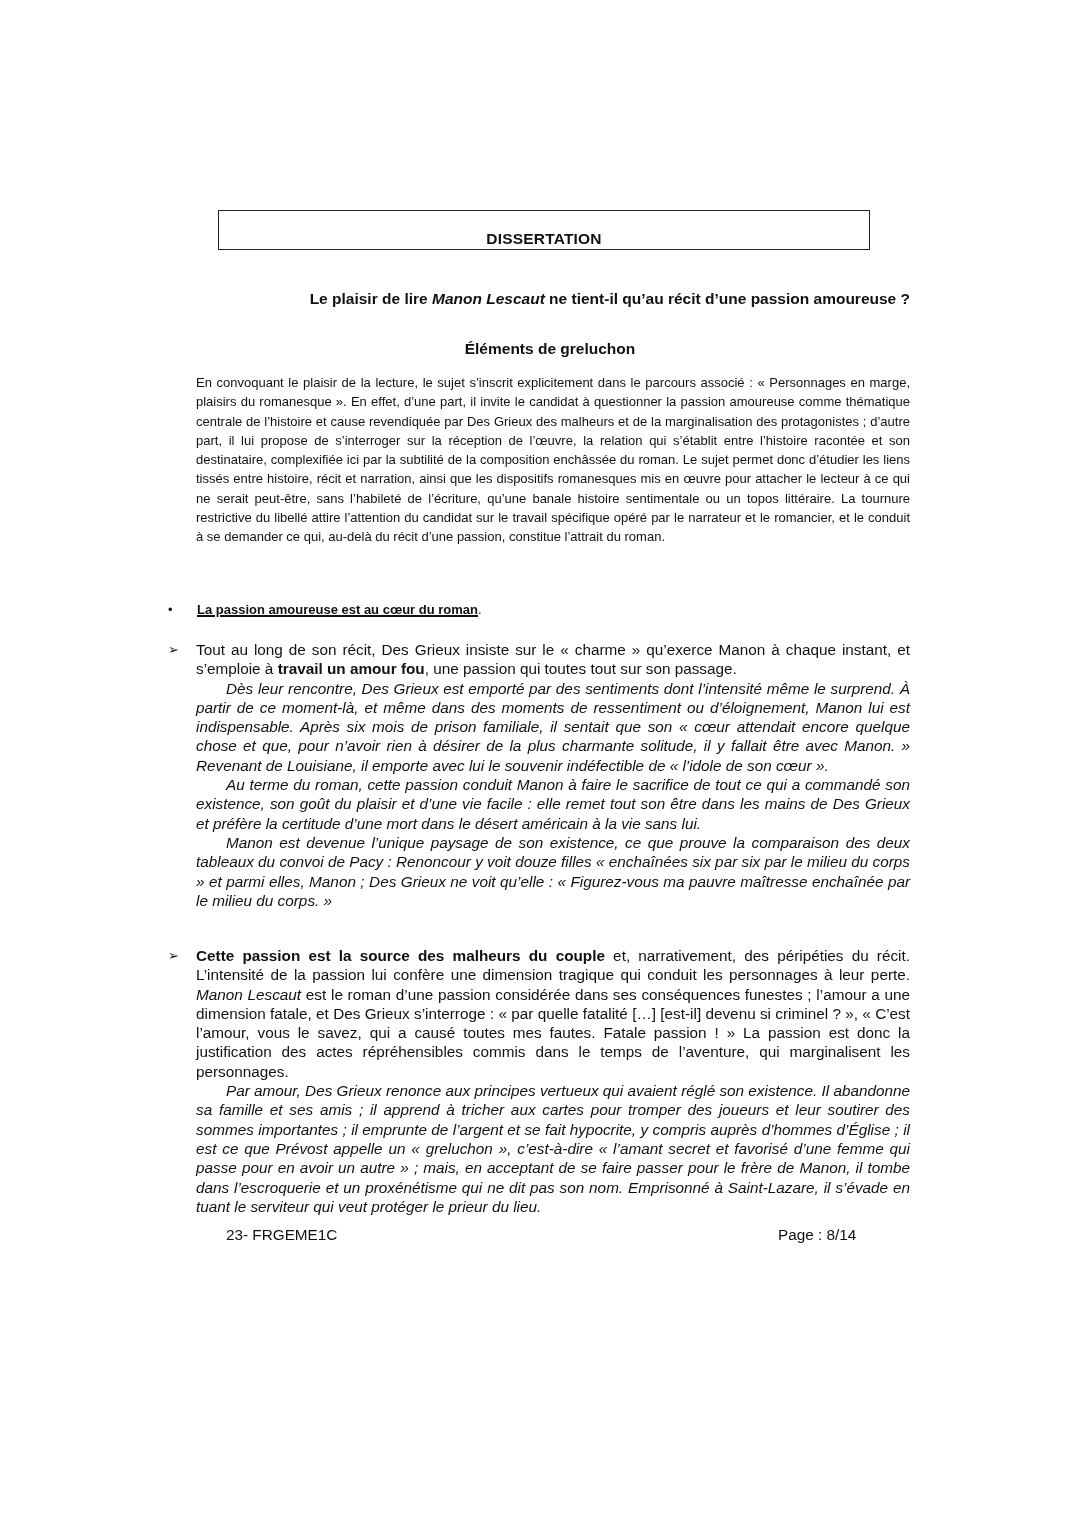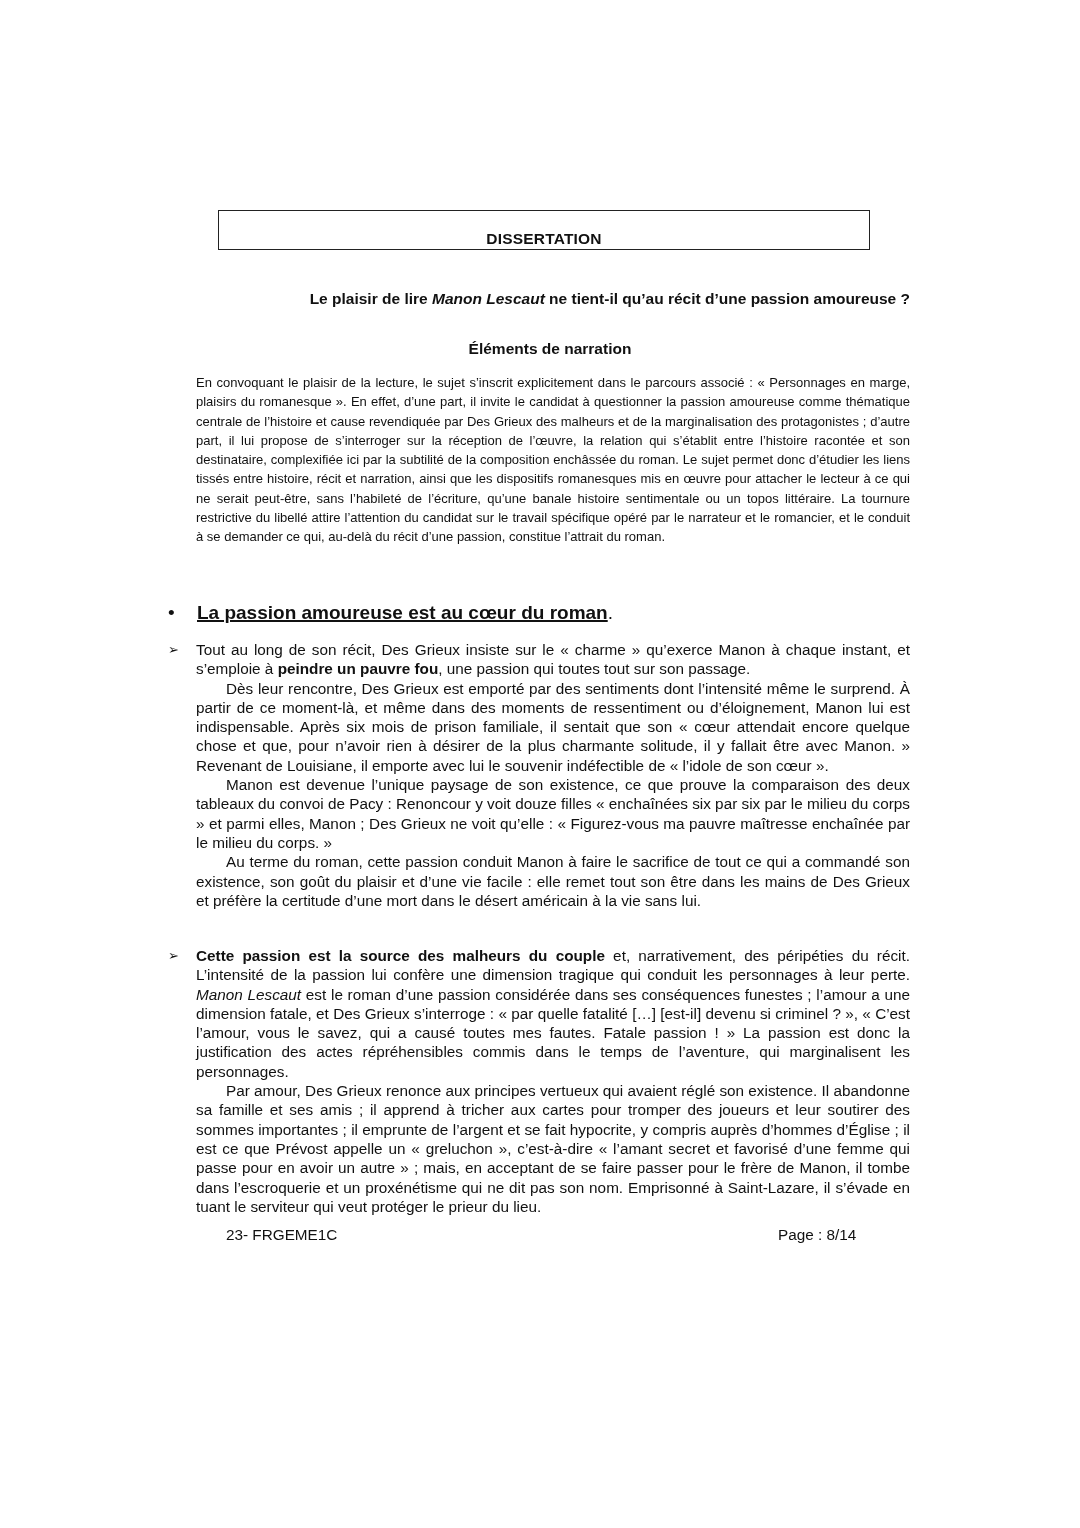--- a/index.html
+++ b/index.html
@@ -10,22 +10,22 @@
                border: 1.5px solid #222; box-sizing: border-box; }
   .title-box span { position: absolute; left: 0; right: 0; bottom: 1px; text-align: center;
                     font-weight: bold; font-size: 15.5px; letter-spacing: 0.2px; }
   .subject { position: absolute; left: 190px; width: 720px; top: 290px; text-align: right;
              font-weight: bold; font-size: 15.5px; }
   .subtitle { position: absolute; left: 190px; width: 720px; top: 340px; text-align: center;
               font-weight: bold; font-size: 15.5px; }
   .body { position: absolute; left: 196px; width: 714px; font-size: 13px; line-height: 19.3px;
           text-align: justify; }
   .intro { top: 373px; }
-  .indent { text-indent: 30px; }
-  .section { position: absolute; left: 168px; top: 602px; font-size: 19px; }
+  .indent { text-indent: 30px; font-style: italic; }
+  .section { position: absolute; left: 168px; top: 602px; font-size: 13px; }
   .section .dot { display: inline-block; width: 29px; }
   .section u { font-weight: bold; text-decoration: underline; text-decoration-thickness: 1.5px; }
   .arrow-block { position: absolute; left: 168px; width: 742px; font-size: 15.3px; line-height: 19.3px; text-align: justify; }
   .arrow-block .arrow { position: absolute; left: 0; top: 0; width: 20px; font-size: 13px; }
   .arrow-block .content { margin-left: 28px; }
   .p1 { top: 640px; }
   .p2 { top: 946px; }
   b { font-weight: bold; }
   .footer-left { position: absolute; left: 226px; top: 1226px; font-size: 15.3px; }
   .footer-right { position: absolute; left: 778px; top: 1226px; font-size: 15.3px; }
@@ -37,35 +37,35 @@
 <div class="page">
 
   <div class="title-box">
     <span>DISSERTATION</span>
   </div>
 
   <div class="subject">
     <span>Le plaisir de lire </span><i>Manon Lescaut</i><span> ne tient-il qu’au récit d’une passion amoureuse ?</span>
   </div>
 
-  <div class="subtitle">Éléments de narration</div>
+  <div class="subtitle">Éléments de greluchon</div>
 
   <p class="body intro">En convoquant le plaisir de la lecture, le sujet s’inscrit explicitement dans le parcours associé : « Personnages en marge, plaisirs du romanesque ». En effet, d’une part, il invite le candidat à questionner la passion amoureuse comme thématique centrale de l’histoire et cause revendiquée par Des Grieux des malheurs et de la marginalisation des protagonistes ; d’autre part, il lui propose de s’interroger sur la réception de l’œuvre, la relation qui s’établit entre l’histoire racontée et son destinataire, complexifiée ici par la subtilité de la composition enchâssée du roman. Le sujet permet donc d’étudier les liens tissés entre histoire, récit et narration, ainsi que les dispositifs romanesques mis en œuvre pour attacher le lecteur à ce qui ne serait peut-être, sans l’habileté de l’écriture, qu’une banale histoire sentimentale ou un topos littéraire. La tournure restrictive du libellé attire l’attention du candidat sur le travail spécifique opéré par le narrateur et le romancier, et le conduit à se demander ce qui, au-delà du récit d’une passion, constitue l’attrait du roman.</p>
 
   <div class="section">
     <span class="dot">•</span><u>La passion amoureuse est au cœur du roman</u><span>.</span>
   </div>
 
   <div class="arrow-block p1">
     <span class="arrow">➢</span>
     <div class="content">
-      <p><span>Tout au long de son récit, Des Grieux insiste sur le « charme » qu’exerce Manon à chaque instant, et s’emploie à </span><b>peindre un pauvre fou</b><span>, une passion qui toutes tout sur son passage.</span></p>
+      <p><span>Tout au long de son récit, Des Grieux insiste sur le « charme » qu’exerce Manon à chaque instant, et s’emploie à </span><b>travail un amour fou</b><span>, une passion qui toutes tout sur son passage.</span></p>
       <p class="indent">Dès leur rencontre, Des Grieux est emporté par des sentiments dont l’intensité même le surprend. À partir de ce moment-là, et même dans des moments de ressentiment ou d’éloignement, Manon lui est indispensable. Après six mois de prison familiale, il sentait que son « cœur attendait encore quelque chose et que, pour n’avoir rien à désirer de la plus charmante solitude, il y fallait être avec Manon. » Revenant de Louisiane, il emporte avec lui le souvenir indéfectible de « l’idole de son cœur ».</p>
+      <p class="indent">Au terme du roman, cette passion conduit Manon à faire le sacrifice de tout ce qui a commandé son existence, son goût du plaisir et d’une vie facile : elle remet tout son être dans les mains de Des Grieux et préfère la certitude d’une mort dans le désert américain à la vie sans lui.</p>
       <p class="indent">Manon est devenue l’unique paysage de son existence, ce que prouve la comparaison des deux tableaux du convoi de Pacy : Renoncour y voit douze filles « enchaînées six par six par le milieu du corps » et parmi elles, Manon ; Des Grieux ne voit qu’elle : « Figurez-vous ma pauvre maîtresse enchaînée par le milieu du corps. »</p>
-      <p class="indent">Au terme du roman, cette passion conduit Manon à faire le sacrifice de tout ce qui a commandé son existence, son goût du plaisir et d’une vie facile : elle remet tout son être dans les mains de Des Grieux et préfère la certitude d’une mort dans le désert américain à la vie sans lui.</p>
     </div>
   </div>
 
   <div class="arrow-block p2">
     <span class="arrow">➢</span>
     <div class="content">
       <p><b>Cette passion est la source des malheurs du couple</b><span> et, narrativement, des péripéties du récit. L’intensité de la passion lui confère une dimension tragique qui conduit les personnages à leur perte. </span><i>Manon Lescaut</i><span> est le roman d’une passion considérée dans ses conséquences funestes ; l’amour a une dimension fatale, et Des Grieux s’interroge : « par quelle fatalité […] [est-il] devenu si criminel ? », « C’est l’amour, vous le savez, qui a causé toutes mes fautes. Fatale passion ! » La passion est donc la justification des actes répréhensibles commis dans le temps de l’aventure, qui marginalisent les personnages.</span></p>
       <p class="indent">Par amour, Des Grieux renonce aux principes vertueux qui avaient réglé son existence. Il abandonne sa famille et ses amis ; il apprend à tricher aux cartes pour tromper des joueurs et leur soutirer des sommes importantes ; il emprunte de l’argent et se fait hypocrite, y compris auprès d’hommes d’Église ; il est ce que Prévost appelle un « greluchon », c’est-à-dire « l’amant secret et favorisé d’une femme qui passe pour en avoir un autre » ; mais, en acceptant de se faire passer pour le frère de Manon, il tombe dans l’escroquerie et un proxénétisme qui ne dit pas son nom. Emprisonné à Saint-Lazare, il s’évade en tuant le serviteur qui veut protéger le prieur du lieu.</p>
     </div>
   </div>

